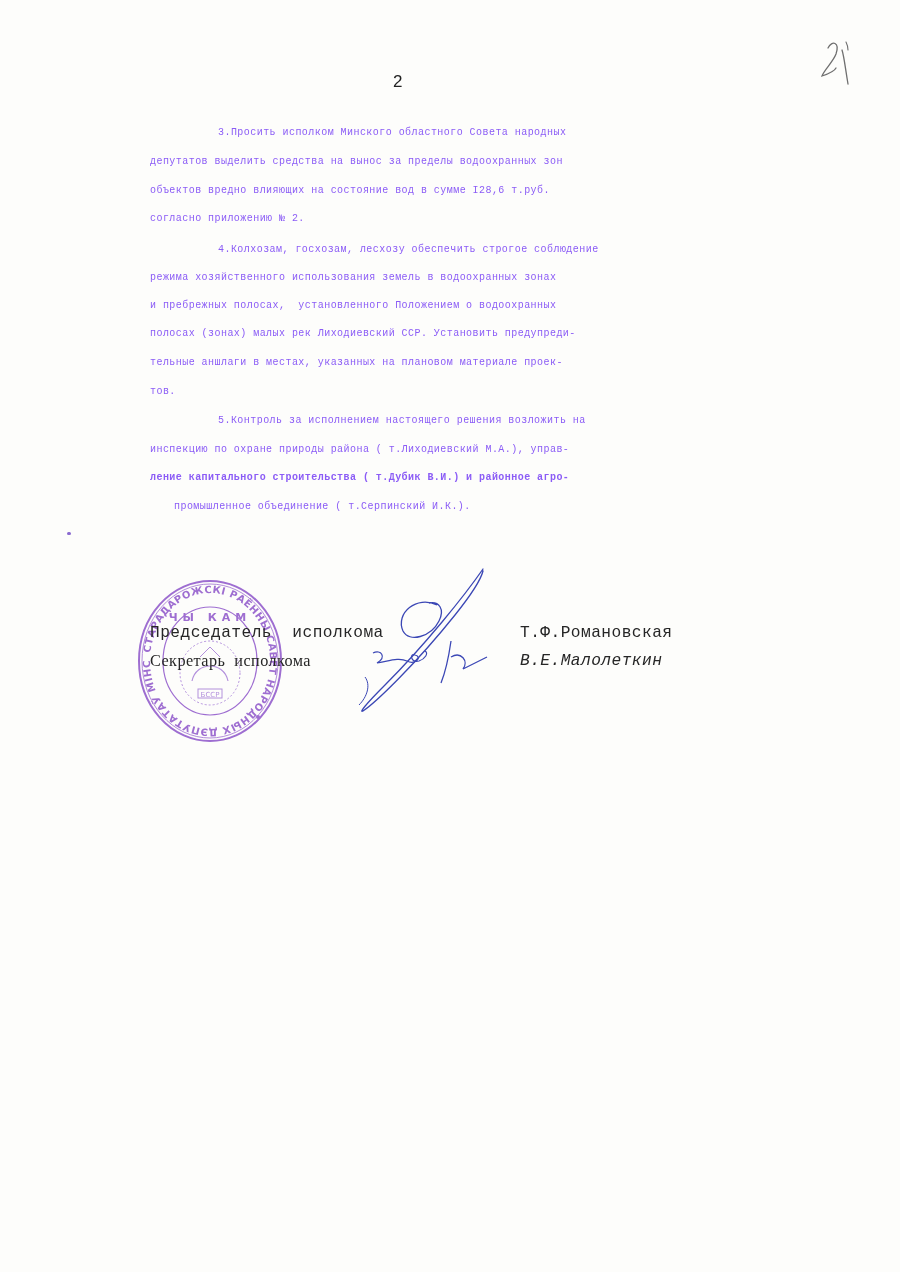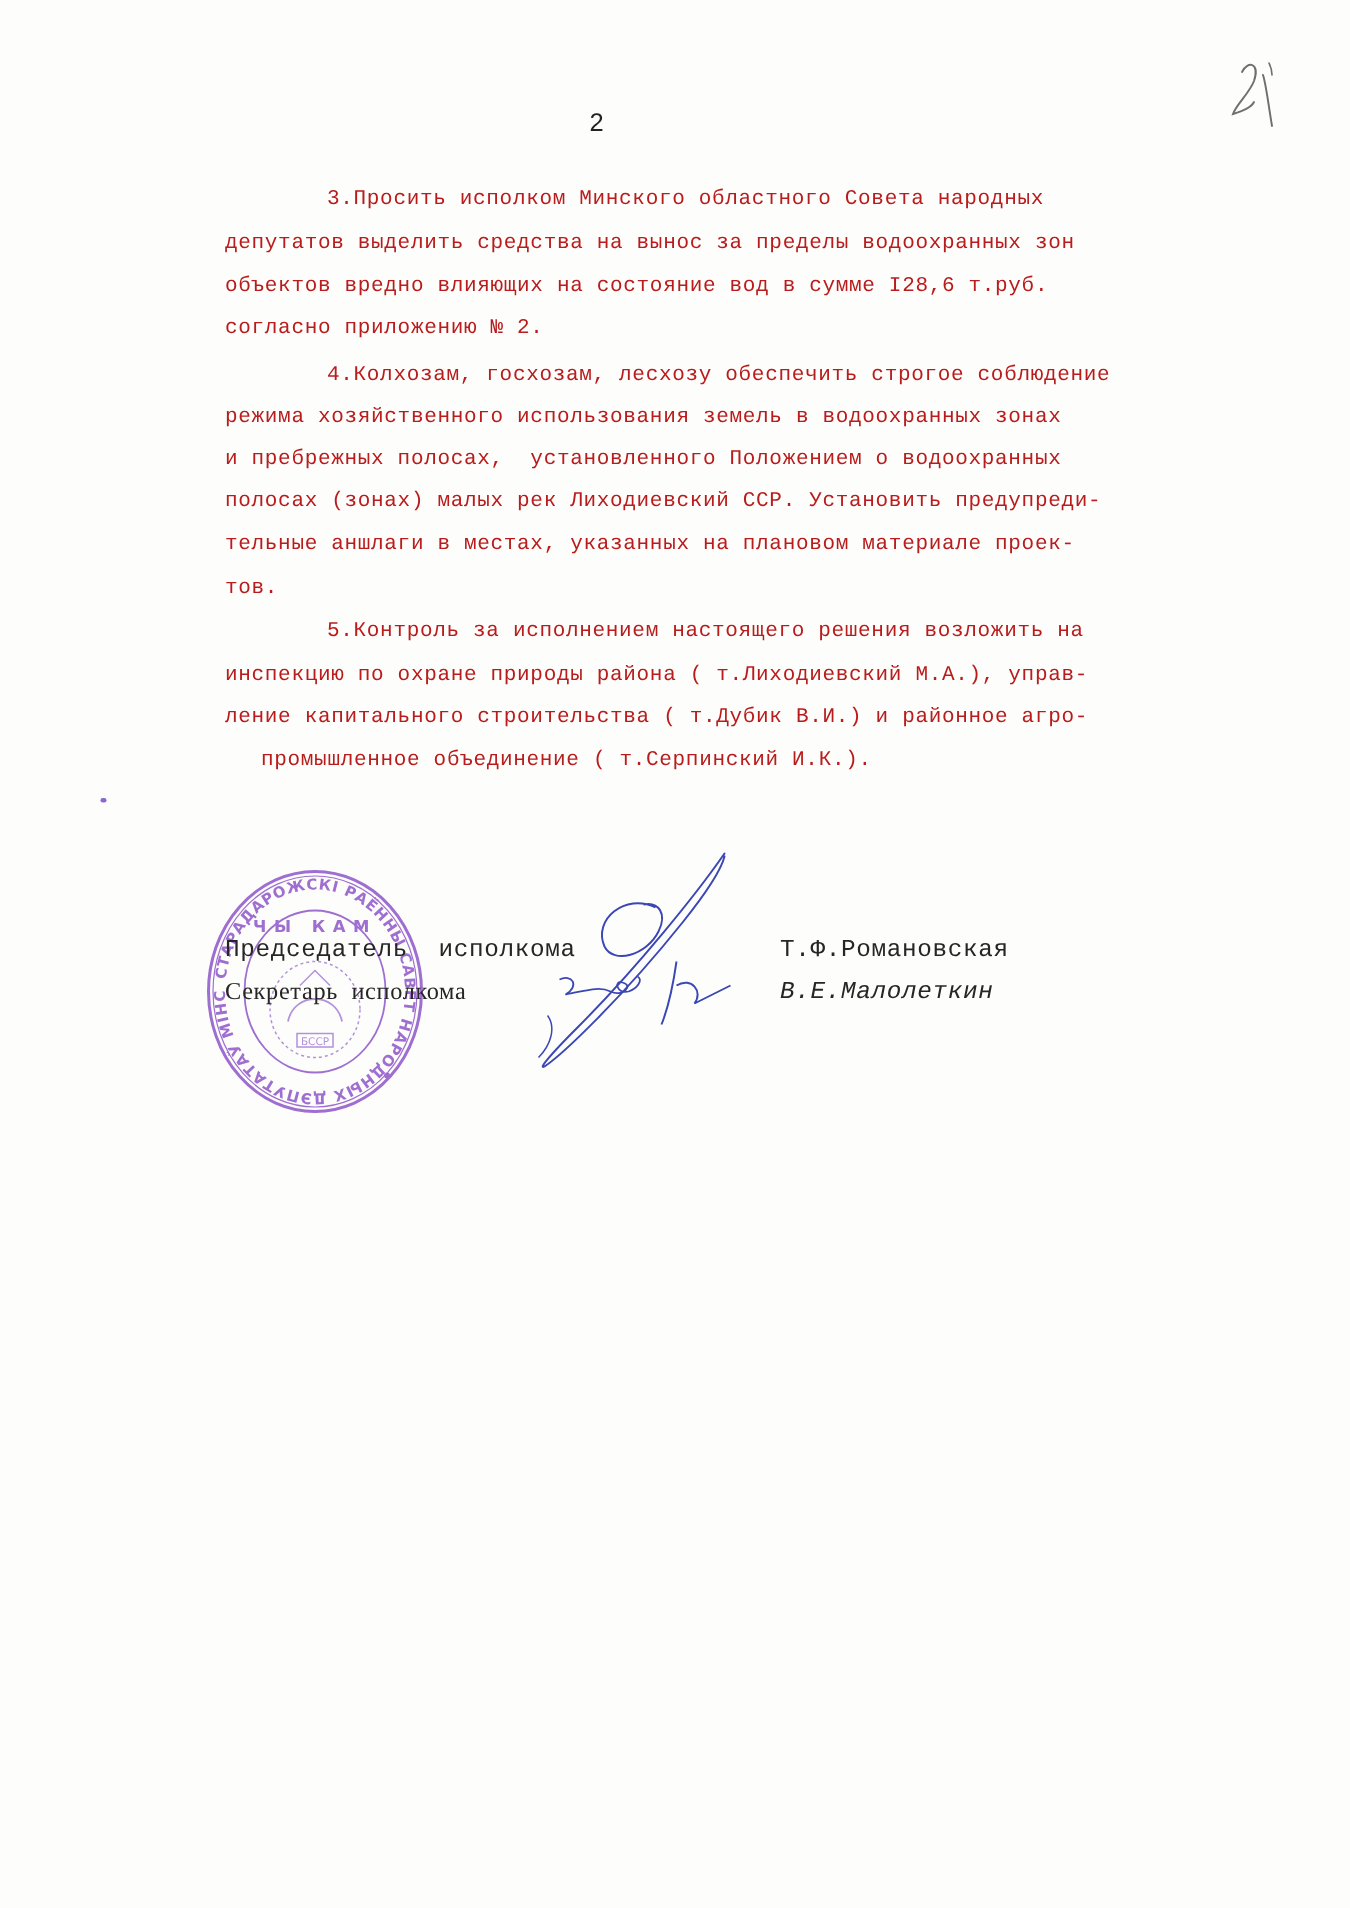--- a/index.html
+++ b/index.html
@@ -33,24 +33,24 @@
       position: absolute;
       left: 818px;
       top: 36px;
       width: 40px;
       height: 56px;
     }
     .line {
       position: absolute;
       left: 150px;
       white-space: pre;
-      font-size: 14px;
+      font-size: 10px;
       letter-spacing: 0.45px;
       line-height: 20px;
-      color: #b91c1c;
+      color: #8b5cf6;
       transform-origin: left top;
     }
     .line.indent { left: 218px; }
     .sig-block {
       position: absolute;
       left: 0; top: 0;
       width: 900px; height: 1272px;
       pointer-events: none;
     }
     .sig-label {
@@ -110,21 +110,21 @@
     <div class="line" style="top:268px;">режима хозяйственного использования земель в водоохранных зонах</div>
     <div class="line" style="top:296px;text-align:center;">и пребрежных полосах,  установленного Положением о водоохранных</div>
     <div class="line" style="top:324px;">полосах (зонах) малых рек Лиходиевский ССР. Установить предупреди-</div>
     <div class="line" style="top:353px;">тельные аншлаги в местах, указанных на плановом материале проек-</div>
     <div class="line" style="top:382px;">тов.</div>
   </div>
 
   <div>
     <div class="line indent" style="top:411px;">5.Контроль за исполнением настоящего решения возложить на</div>
     <div class="line" style="top:440px;">инспекцию по охране природы района ( т.Лиходиевский М.А.), управ-</div>
-    <div class="line" style="top:468px;">ление капитального строительства ( т.Дубик В.И.) и районное агро-</div>
+    <div class="line" style="top:468px;font-weight:bold;">ление капитального строительства ( т.Дубик В.И.) и районное агро-</div>
     <div class="line" style="top:497px;margin-left:24px;">промышленное объединение ( т.Серпинский И.К.).</div>
   </div>
 
   <div class="margin-dot"></div>
 
   <svg class="stamp" viewBox="0 0 148 168">
     <defs>
       <path id="stampArc" d="M74 84 m-60 0 a60 68 0 1 1 120 0 a60 68 0 1 1 -120 0"></path>
     </defs>
     <ellipse cx="74" cy="84" rx="71" ry="80" fill="none" stroke="#8a4fc8" stroke-width="2"></ellipse>

